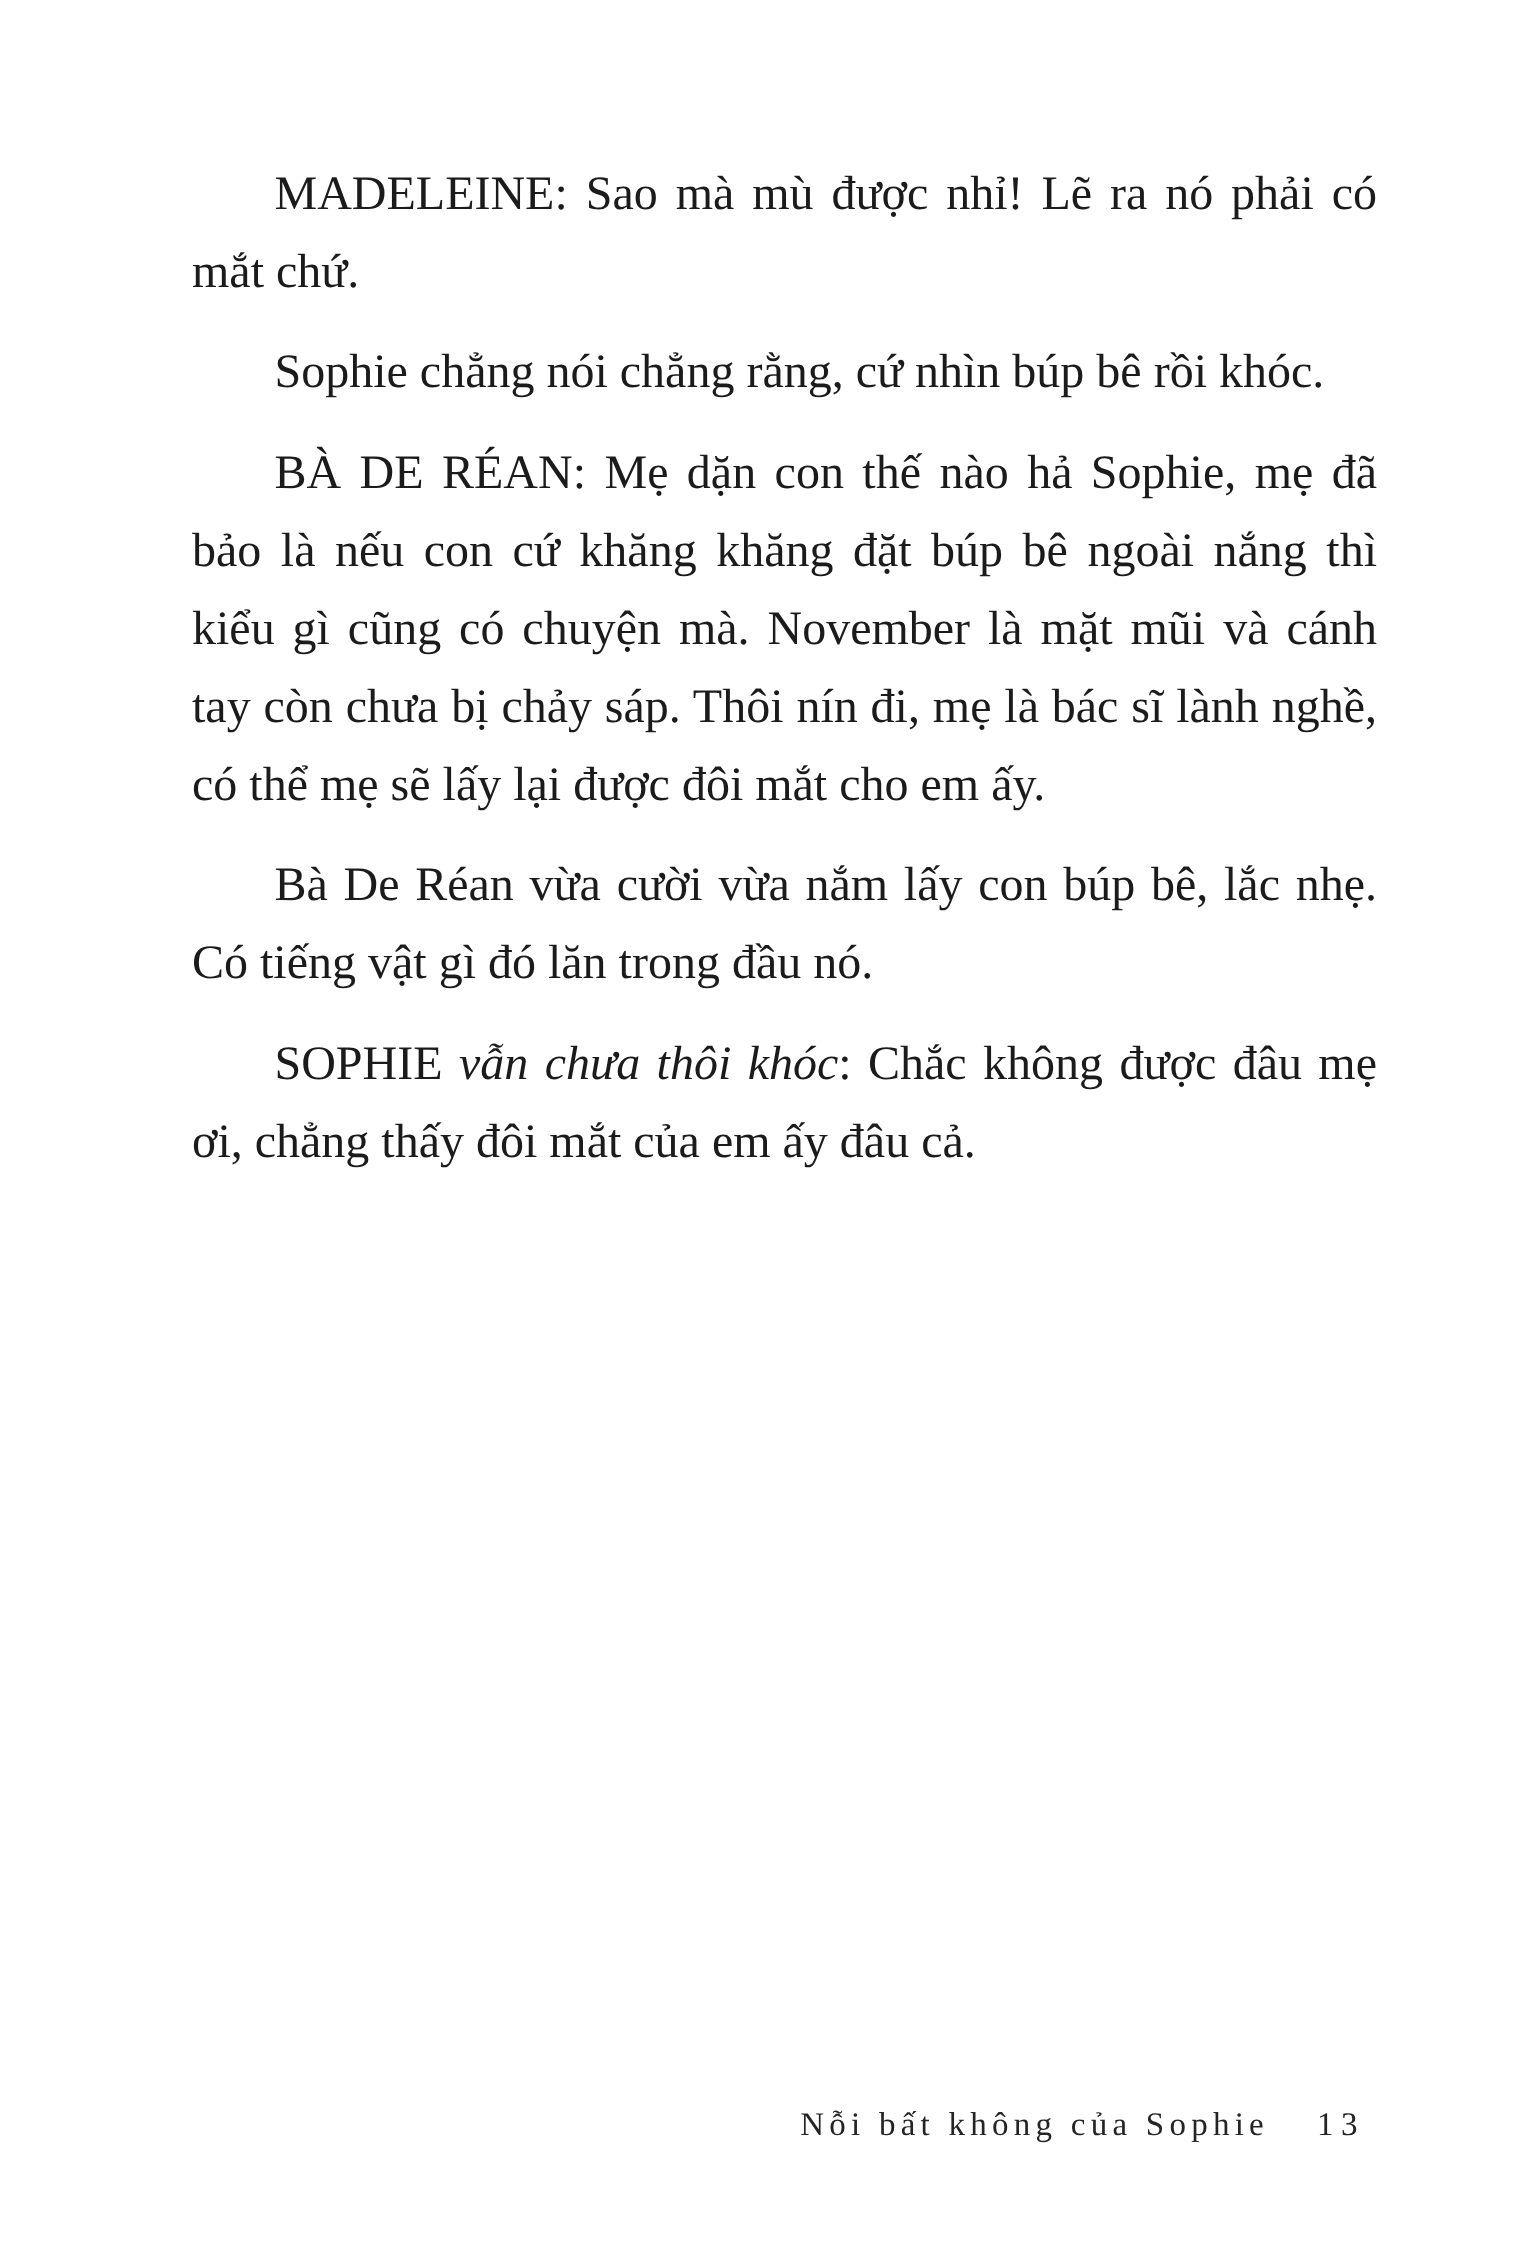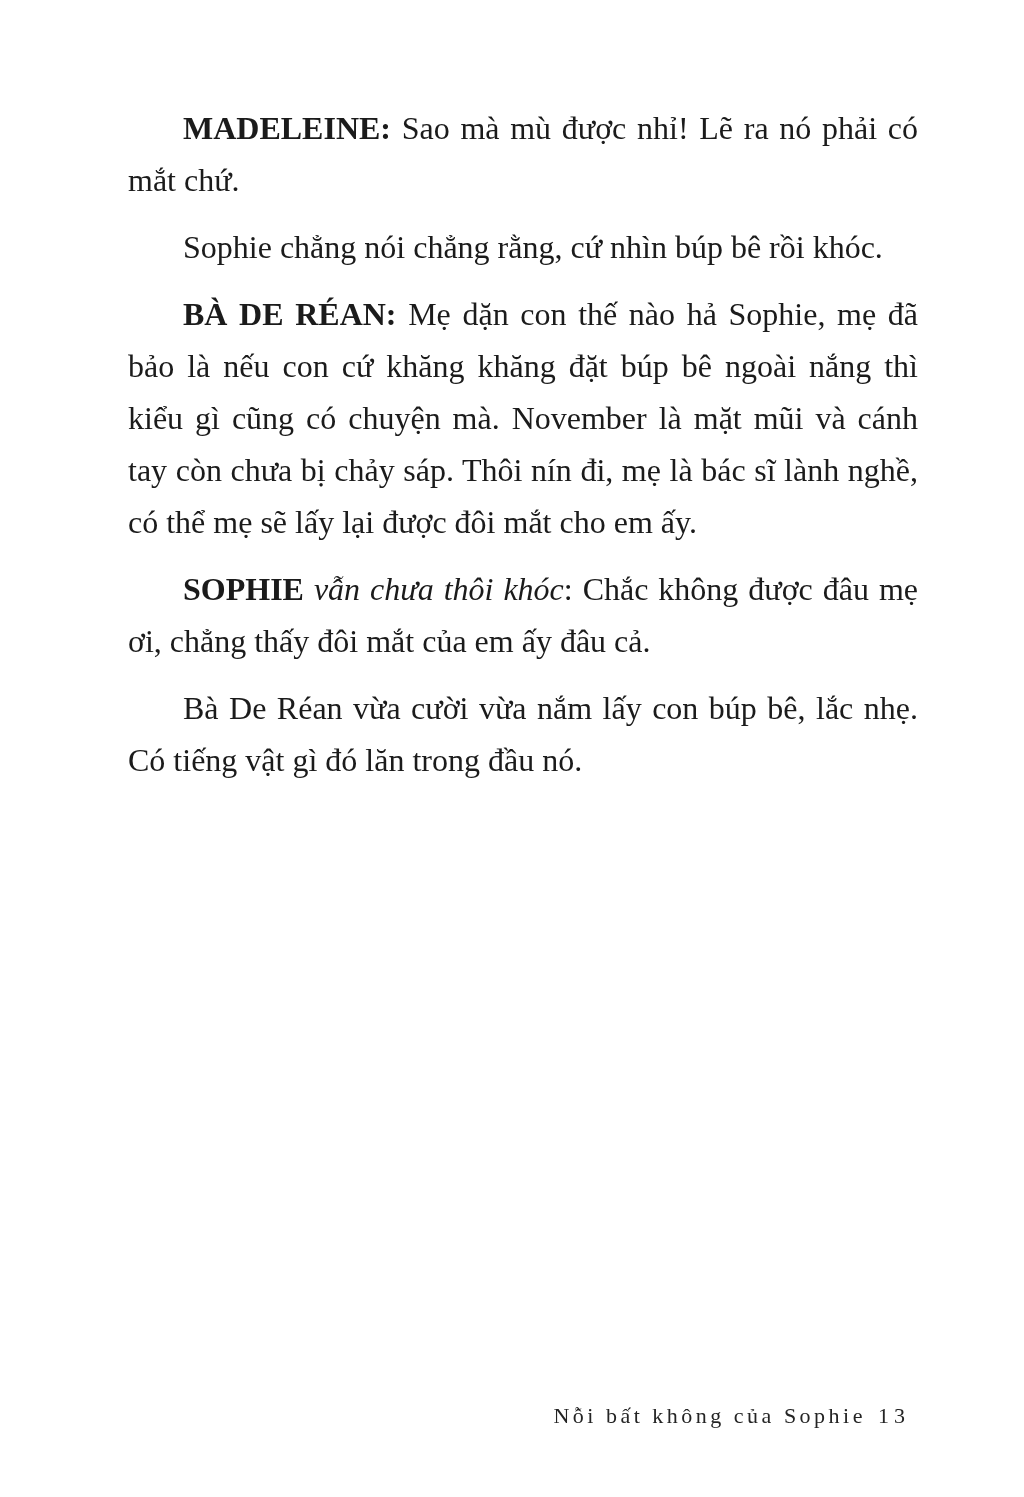--- a/index.html
+++ b/index.html
@@ -23,48 +23,48 @@
     width: 790px;
     font-size: 32px;
     line-height: 52px;
     text-align: justify;
   }
   .content p {
     margin: 0 0 15px 0;
     text-indent: 55px;
   }
   .seg-normal { font-weight: normal; font-style: normal; }
-  .seg-bold   { font-weight: bold;   font-style: normal; }
+  .seg-bold   { font-weight: normal;   font-style: normal; }
   .seg-italic { font-weight: normal; font-style: italic; }
   .footer {
     position: absolute;
     top: 1401px;
     right: 114px;
     font-size: 22px;
     line-height: 30px;
     letter-spacing: 3.5px;
     color: #242424;
     white-space: nowrap;
   }
   .footer .pagenum {
-    margin-left: 12px;
+    margin-left: 32px;
     letter-spacing: 5px;
   }
 </style>
 </head>
 <body>
 
 <div class="page" style="background: rgb(255, 255, 255); color: rgb(27, 27, 27);">
 
   <main class="content" id="text-content">
 
   <p><span class="seg-bold">MADELEINE:</span><span class="seg-normal"> Sao mà mù được nhỉ! Lẽ ra nó phải có mắt chứ.</span></p>
       <p><span class="seg-normal">Sophie chẳng nói chẳng rằng, cứ nhìn búp bê rồi khóc.</span></p>
       <p><span class="seg-bold">BÀ DE RÉAN:</span><span class="seg-normal"> Mẹ dặn con thế nào hả Sophie, mẹ đã bảo là nếu con cứ khăng khăng đặt búp bê ngoài nắng thì kiểu gì cũng có chuyện mà. November là mặt mũi và cánh tay còn chưa bị chảy sáp. Thôi nín đi, mẹ là bác sĩ lành nghề, có thể mẹ sẽ lấy lại được đôi mắt cho em ấy.</span></p>
+      <p><span class="seg-normal">Bà De Réan vừa cười vừa nắm lấy con búp bê, lắc nhẹ. Có tiếng vật gì đó lăn trong đầu nó.</span></p>
       <p><span class="seg-bold">SOPHIE</span><span class="seg-italic"> vẫn chưa thôi khóc</span><span class="seg-normal">: Chắc không được đâu mẹ ơi, chẳng thấy đôi mắt của em ấy đâu cả.</span></p>
-      <p><span class="seg-normal">Bà De Réan vừa cười vừa nắm lấy con búp bê, lắc nhẹ. Có tiếng vật gì đó lăn trong đầu nó.</span></p>
     </main>
 
   <footer class="footer">
     <span>Nỗi bất không của Sophie</span><span class="pagenum">13</span>
   </footer>
 
 </div>
 
 </body></html>

